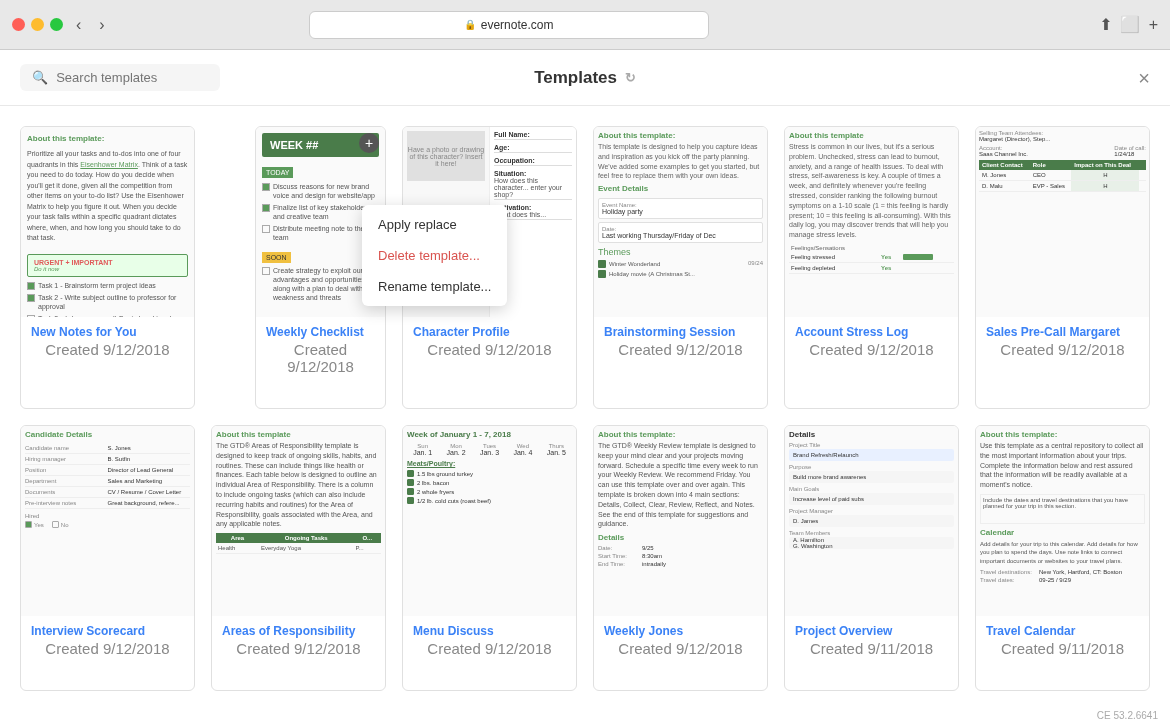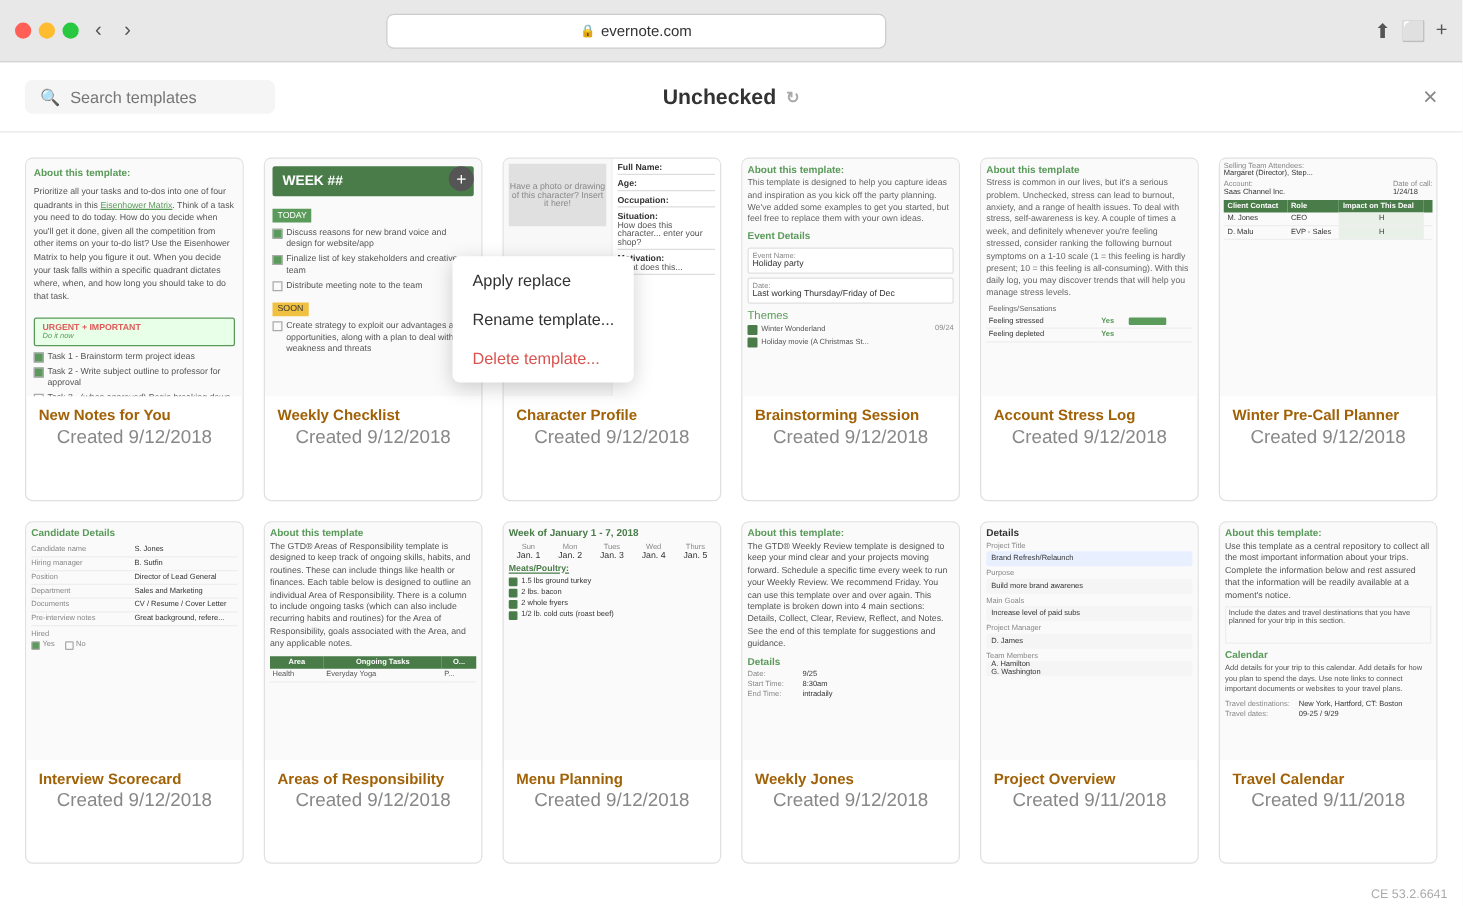--- a/index.html
+++ b/index.html
@@ -141,21 +141,21 @@
       background: #fafafa;
       position: relative;
     }
 
     .template-info {
       padding: 8px 10px;
     }
     .template-name {
       font-size: 12px;
       font-weight: 600;
-      color: #a16207;
+      color: #3b82f6;
       margin-bottom: 2px;
     }
     .template-date {
       font-size: 15px;
       color: #888;
       text-align: center;
     }
 
     
     .context-menu {
@@ -297,21 +297,21 @@
 </div>
 
 <div class="app-area">
 
   <div class="app-header">
     <div class="search-box">
       <span class="search-icon">🔍</span>
       <input class="search-input" type="text" placeholder="Search templates" style="">
     </div>
     <div class="header-title">
-      <span>Unchecked</span>
+      <span>Templates</span>
       <span class="refresh-icon">↻</span>
     </div>
     <button class="close-btn">×</button>
   </div>
 
   <div class="templates-grid">
 
     <div class="template-card">
       <div class="template-thumbnail">
         <div style="padding:6px; font-size:7px; color:#555; line-height:1.5;">
@@ -336,21 +336,21 @@
             <div class="check-text">Task 3 - (when approved) Begin breaking down resear</div>
           </div>
         </div>
       </div>
       <div class="template-info">
         <div class="template-name">New Notes for You</div>
         <div class="template-date">Created 9/12/2018</div>
       </div>
     </div>
 
-    <div class="template-card" style="position:relative;">
+    <div class="template-card" style="position:relative;margin-left:44px;">
       <div class="template-thumbnail">
         <div class="weekly-checklist-thumb">
           <div class="week-header">WEEK ##</div>
           <div class="today-badge">TODAY</div>
           <div class="checklist-item">
             <div class="check-box" style="background:#5a9a5a;"></div>
             <div class="check-text">Discuss reasons for new brand voice and design for website/app</div>
           </div>
           <div class="checklist-item">
             <div class="check-box" style="background:#5a9a5a;"></div>
@@ -518,21 +518,21 @@
               <td>D. Malu</td>
               <td>EVP - Sales</td>
               <td class="impact-cell">H</td>
               <td></td>
             </tr>
           </tbody>
             </table>
         </div>
       </div>
       <div class="template-info">
-        <div class="template-name">Winter Pre-Call Planner</div>
+        <div class="template-name">Sales Pre-Call Margaret</div>
         <div class="template-date">Created 9/12/2018</div>
       </div>
     </div>
 
     <div class="template-card">
       <div class="template-thumbnail">
         <div class="interview-thumb">
           <div class="interview-header">Candidate Details</div>
           <table class="interview-table">
             <tbody>
@@ -649,21 +649,21 @@
             <div class="menu-check"></div>
             <div class="menu-text">2 whole fryers</div>
           </div>
           <div class="menu-item-row">
             <div class="menu-check"></div>
             <div class="menu-text">1/2 lb. cold cuts (roast beef)</div>
           </div>
         </div>
       </div>
       <div class="template-info">
-        <div class="template-name">Menu Planning</div>
+        <div class="template-name">Menu Discuss</div>
         <div class="template-date">Created 9/12/2018</div>
       </div>
     </div>
 
     <div class="template-card">
       <div class="template-thumbnail">
         <div class="weekly-review-thumb">
           <div style="font-size:8px; color:#5a9a5a; font-weight:bold; margin-bottom:2px;">About this template:</div>
           <div class="wr-header-text">The GTD® Weekly Review template is designed to keep your mind clear and your projects moving forward. Schedule a specific time every week to run your Weekly Review. We recommend Friday. You can use this template over and over again. This template is broken down into 4 main sections: Details, Collect, Clear, Review, Reflect, and Notes. See the end of this template for suggestions and guidance.</div>
           <div class="details-title">Details</div>
@@ -750,21 +750,21 @@
       <div class="template-info">
         <div class="template-name">Travel Calendar</div>
         <div class="template-date">Created 9/11/2018</div>
       </div>
     </div>
 
   </div>
 
   <div class="context-menu">
     <div class="context-menu-item">Apply replace</div>
+    <div class="context-menu-item delete">Delete template...</div>
     <div class="context-menu-item">Rename template...</div>
-    <div class="context-menu-item delete">Delete template...</div>
   </div>
 
   <div class="app-footer">
     <span>CE 53.2.6641</span>
   </div>
 
 </div>
 
 </body></html>

